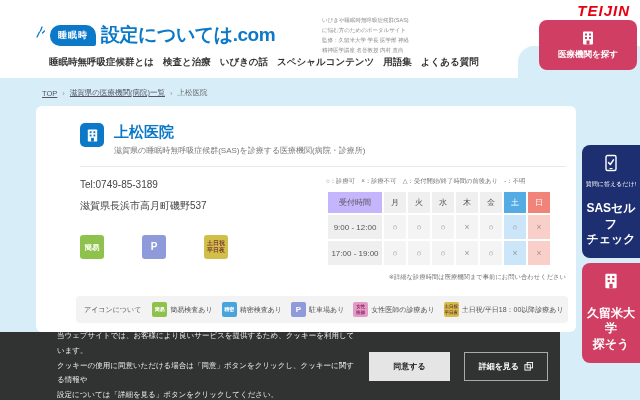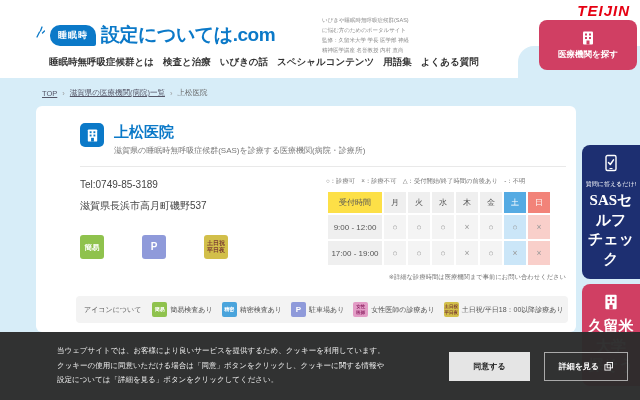--- a/index.html
+++ b/index.html
@@ -39,21 +39,21 @@
   .tel { font-size:10px; color:#444; margin-bottom:9px; }
   .address { font-size:10px; color:#444; }
   .badge-row { display:flex; gap:38px; margin-top:22px; }
   .sq-badge { width:24px; height:24px; border-radius:3px; display:flex; align-items:center; justify-content:center; color:#fff; font-weight:bold; font-size:7.5px; text-align:center; line-height:1.2; white-space:pre-line; }
   .sq-badge.small-two-line { font-size:6px; color:#7d4034; }
 
   .right-col { width:242px; flex:none; }
   .sched-legend { font-size:6.3px; color:#777; white-space:nowrap; margin-bottom:4px; }
   table.sched { border-collapse:separate; border-spacing:2px; }
   table.sched th, table.sched td { text-align:center; }
-  th.timehead { width:54px; background:#fde047; font-size:8px; color:#555; font-weight:normal; padding:5px 2px; }
+  th.timehead { width:54px; background:#c4b5fd; font-size:8px; color:#555; font-weight:normal; padding:5px 2px; }
   th.day { width:22px; background:#efefef; font-size:8px; color:#555; font-weight:normal; padding:5px 0; }
   th.day.sat { background:#55abe3; color:#fff; }
   th.day.sun { background:#f28379; color:#fff; }
   td.timecell { background:#efefef; font-size:8px; color:#555; padding:7px 2px; white-space:nowrap; }
   td.mark { background:#f4f4f4; font-size:8.5px; color:#999; padding:7px 0; }
   td.mark.sat { background:#cbe6f8; }
   td.mark.sun { background:#f9cfca; }
   .sched-note { font-size:6.3px; color:#777; margin-top:6px; text-align:right; padding-right:2px; }
 
   .icon-legend { margin:14px 8px 0 40px; background:#f3f3f3; border-radius:4px; padding:6px 8px; display:flex; align-items:center; gap:9px; }
@@ -63,24 +63,24 @@
   .lbadge.pink-text { color:#8e2464; font-size:4.5px; }
   .lbadge.dark-text { color:#7d4034; font-size:4.5px; }
   .legend-item .lab { font-size:7px; color:#555; white-space:nowrap; }
 
   
   .side-stack { position:absolute; right:0; top:145px; width:58px; display:flex; flex-direction:column; gap:5px; z-index:6; }
   .side-btn { border-radius:8px 0 0 8px; padding:9px 3px 10px; text-align:center; cursor:pointer; color:#fff; }
   .side-btn.navy { background:#1d2f71; }
   .side-btn.pink { background:#d03f63; }
   .side-btn .tiny { font-size:6px; margin-top:4px; }
-  .side-btn .big { font-size:15px; font-weight:bold; line-height:1.3; margin-top:2px; white-space:pre-line;font-family:Liberation Serif, serif; }
-
-  
-  .cookie { position:absolute; left:0; bottom:0; width:640px; height:68px; background:rgba(43,43,43,0.97); display:flex; align-items:center; padding:0 12px 0 57px; gap:14px; z-index:10; }
+  .side-btn .big { font-size:12px; font-weight:bold; line-height:1.3; margin-top:12px; white-space:pre-line; }
+
+  
+  .cookie { position:absolute; left:0; bottom:0; width:560px; height:68px; background:rgba(43,43,43,0.97); display:flex; align-items:center; padding:0 12px 0 57px; gap:14px; z-index:10; }
   .cookie-text { flex:1; font-size:7.5px; color:#eee; line-height:1.95; }
   .cookie-btns { display:flex; gap:14px; align-items:center; }
   .agree-btn { background:#e5e5e5; color:#222; border:none; font-size:8px; font-weight:bold; padding:9px 24px; cursor:pointer; }
   .detail-btn { background:transparent; color:#fff; border:1px solid #aaa; font-size:8px; font-weight:bold; padding:8px 14px; cursor:pointer; display:flex; align-items:center; gap:5px; }
 </style>
 </head>
 <body>
 
 <div class="page">
 

